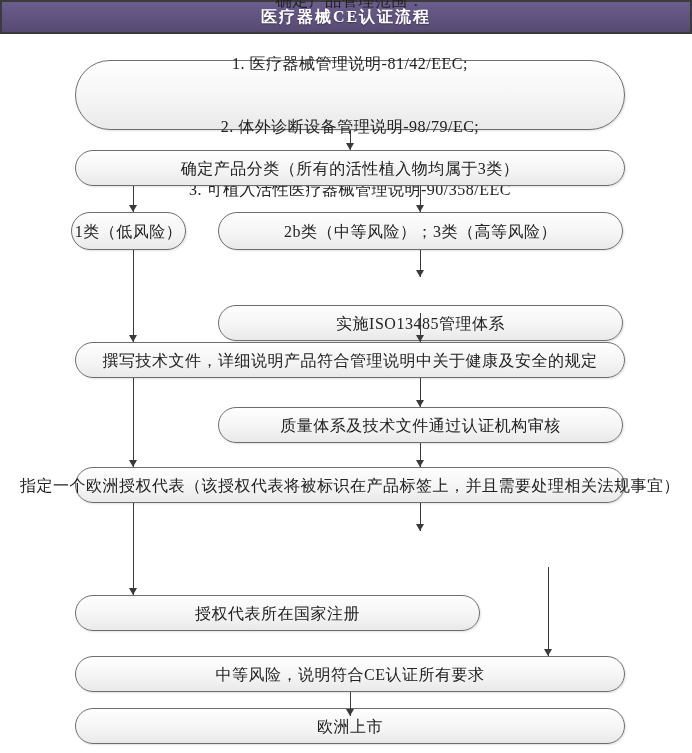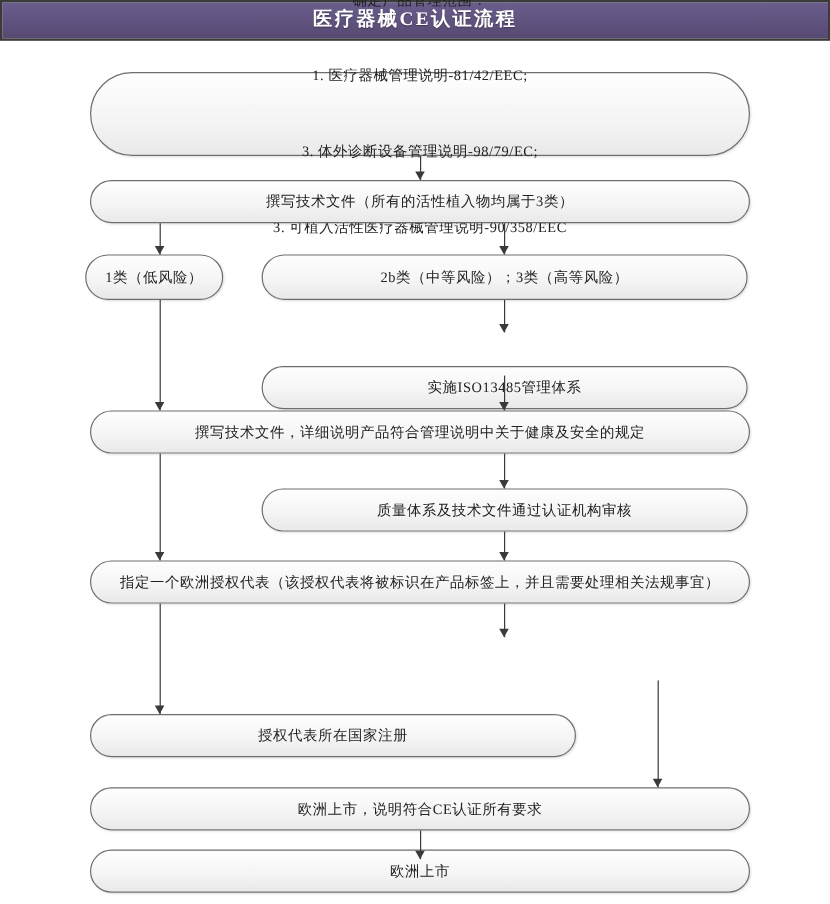--- a/index.html
+++ b/index.html
@@ -18,21 +18,21 @@
   }
   .titlebar h1{
     margin:0;color:var(--title-text);font-size:16px;font-weight:bold;
     letter-spacing:2px;line-height:1;text-shadow:0 1px 1px rgba(0,0,0,.35);
   }
   .canvas{position:absolute;left:0;top:34px;width:692px;height:719px;}
   .node{
     position:absolute;box-sizing:border-box;border:1px solid var(--node-border);
     background:linear-gradient(to bottom,var(--node-fill-top) 0%,#f5f5f5 55%,var(--node-fill-bottom) 100%);
     display:flex;flex-direction:column;align-items:center;justify-content:center;
-    color:#222;font-size:12px;letter-spacing:0.5px;
+    color:#222;font-size:16px;letter-spacing:0.5px;
     box-shadow:1px 1px 2px rgba(0,0,0,0.12);
     gap:48px;
   }
   .node-line{line-height:15px;white-space:nowrap;}
   .connector{position:absolute;width:1px;background:var(--line);}
   .connector .head{
     position:absolute;bottom:0;left:-3.5px;width:0;height:0;
     border-left:4px solid transparent;border-right:4px solid transparent;
     border-top:7px solid var(--line);
   }
@@ -41,25 +41,25 @@
 <body>
 
 <div class="frame">
   <header class="titlebar">
     <h1>医疗器械CE认证流程</h1>
   </header>
   <div class="canvas" id="canvas">
       <div class="node" style="left: 75px; top: 26px; width: 550px; height: 70px; border-radius: 35px;">
         <div class="node-line">确定产品管理范围：</div>
         <div class="node-line">1. 医疗器械管理说明-81/42/EEC;</div>
-        <div class="node-line">3. 体外诊断设备管理说明-98/79/EC;</div>
+        <div class="node-line">2. 体外诊断设备管理说明-98/79/EC;</div>
         <div class="node-line">3. 可植入活性医疗器械管理说明-90/358/EEC</div>
       </div>
       <div class="node" style="left: 75px; top: 116px; width: 550px; height: 36px; border-radius: 18px;">
-        <div class="node-line">撰写技术文件（所有的活性植入物均属于3类）</div>
+        <div class="node-line">确定产品分类（所有的活性植入物均属于3类）</div>
       </div>
       <div class="node" style="left: 71px; top: 178px; width: 115px; height: 38px; border-radius: 19px;">
         <div class="node-line">1类（低风险）</div>
       </div>
       <div class="node" style="left: 218px; top: 178px; width: 405px; height: 38px; border-radius: 19px;">
         <div class="node-line">2b类（中等风险）；3类（高等风险）</div>
       </div>
       <div class="node" style="left: 218px; top: 243px; width: 405px; height: 36px; border-radius: 18px; margin-top: 28px;">
         <div class="node-line">实施ISO13485管理体系</div>
       </div>
@@ -69,21 +69,21 @@
       <div class="node" style="left: 75px; top: 433px; width: 550px; height: 36px; border-radius: 18px;">
         <div class="node-line">指定一个欧洲授权代表（该授权代表将被标识在产品标签上，并且需要处理相关法规事宜）</div>
       </div>
       <div class="node" style="left: 218px; top: 373px; width: 405px; height: 36px; border-radius: 18px;">
         <div class="node-line">质量体系及技术文件通过认证机构审核</div>
       </div>
       <div class="node" style="left: 75px; top: 561px; width: 405px; height: 36px; border-radius: 18px;">
         <div class="node-line">授权代表所在国家注册</div>
       </div>
       <div class="node" style="left: 75px; top: 622px; width: 550px; height: 36px; border-radius: 18px;">
-        <div class="node-line">欧洲上市，说明符合CE认证所有要求</div>
+        <div class="node-line">中等风险，说明符合CE认证所有要求</div>
       </div>
       <div class="node" style="left: 75px; top: 674px; width: 550px; height: 36px; border-radius: 18px;">
         <div class="node-line">欧洲上市</div>
       </div>
       <div class="connector" style="left: 349.5px; top: 96px; height: 20px;">
     <div class="head"></div>
   </div>
       <div class="connector" style="left: 132.5px; top: 152px; height: 26px;">
     <div class="head"></div>
   </div>

